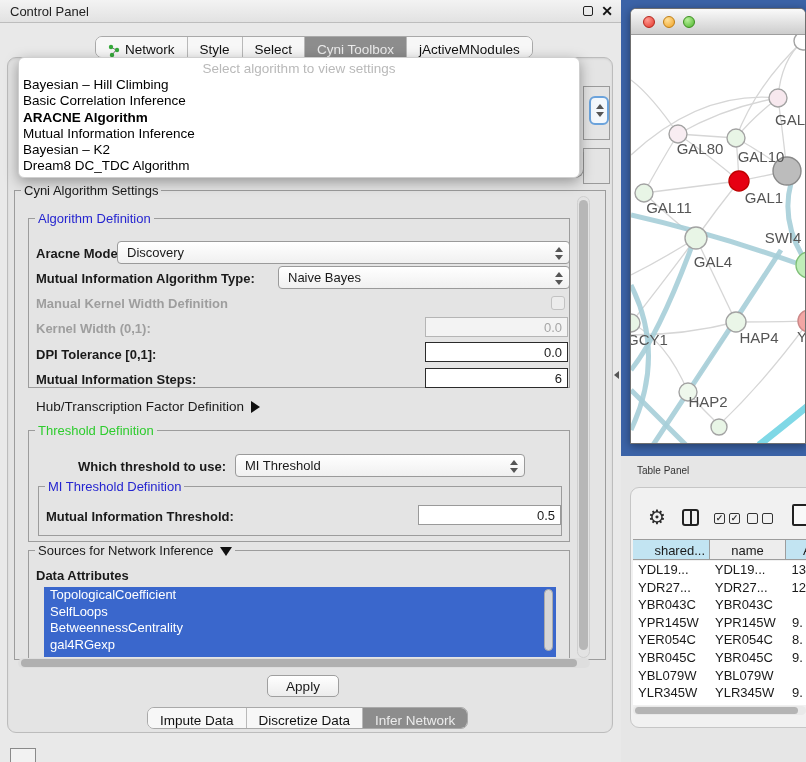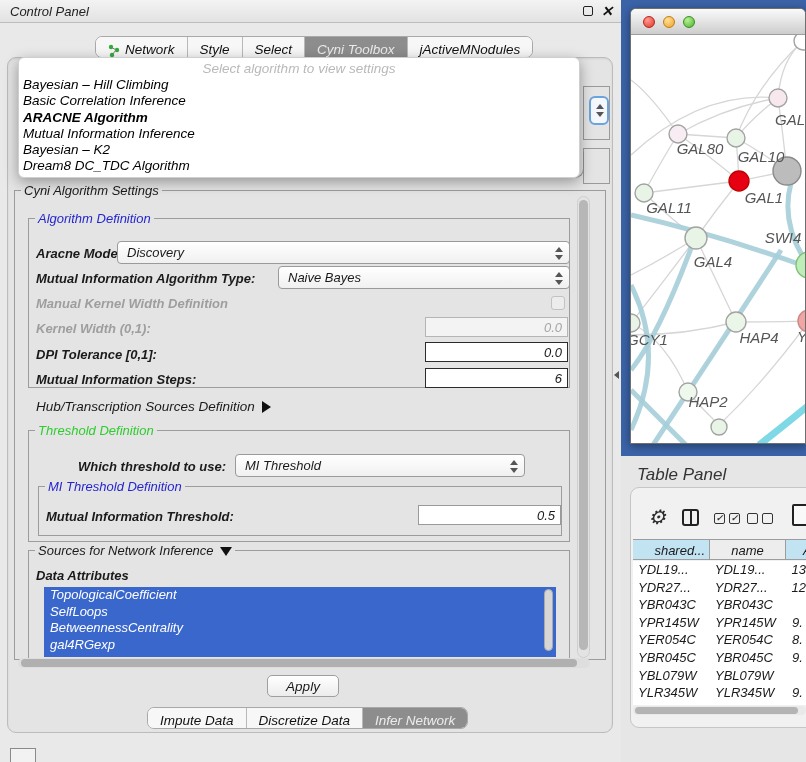--- a/index.html
+++ b/index.html
@@ -1,19 +1,19 @@
 <!DOCTYPE html>
 <html><head>
 <meta charset="utf-8">
 <style>
   * { margin:0; padding:0; box-sizing:border-box; }
   html,body { width:806px; height:762px; }
   body { font-family:"Liberation Sans", sans-serif; font-size:13px; color:#1a1a1a; background:#e9e9e9; }
   #app { position:relative; width:806px; height:762px; overflow:hidden; background:#e9e9e9; }
-  .abs { position:absolute;font-style:italic; }
+  .abs { position:absolute; }
 
   
   .titlebar { left:0; top:8; width:621px; height:23px; background:linear-gradient(#f3f3f3,#e2e2e2); border-bottom:1px solid #bdbdbd; }
   .titlebar .title { position:absolute; left:10px; top:4px; font-size:13px; color:#222; }
   .win-max { position:absolute; right:28px; top:6px; width:10px; height:10px; border:1.6px solid #222; border-radius:2px; }
   .win-close { position:absolute; right:8px; top:3px; font-size:14px; font-weight:bold; color:#111; }
 
   
   .tabgroup { display:inline-flex; border:1px solid #a9a9a9; border-radius:7px; overflow:hidden; background:#f7f7f7; height:22px; }
   .tab { padding:2px 12px 0 12px; font-size:13.5px; color:#111; border-right:1px solid #b9b9b9; white-space:nowrap; display:flex; align-items:flex-end; gap:5px; background:#f7f7f7; }
@@ -78,21 +78,21 @@
   .light.green { left:52px; background:radial-gradient(circle at 35% 30%, #b8f09a, #4db52c); border:1px solid #3c8f20; }
   .netsvg { width:176px; height:410px; display:block; }
   .edge { fill:none; stroke:#d6d6d6; stroke-width:1.3; }
   .edge.teal { stroke:#a6ced8; stroke-width:5; opacity:.9; }
   .edge.cyan { stroke:#7fd8e6; stroke-width:7; }
   .nnode { stroke:#a3a3a3; stroke-width:1.4; }
   .nlabel { font-family:"Liberation Sans",sans-serif; font-size:15px; fill:#555; }
 
   
   .tp-bg { left:621px; top:456px; width:185px; height:306px; background:#e6e6e6; }
-  .tp-title { left:637px; top:465px; font-size:17px; color:#333; }
+  .tp-title { left:637px; top:465px; font-size:10px; color:#333; }
   .tp-box { left:630px; top:487px; width:190px; height:241px; background:#f1f1f1; border:1px solid #c6c6c6; border-radius:9px; }
   .gear { left:648px; top:505px; font-size:20px; color:#2b2b2b; }
   .colicon { left:682px; top:509px; width:17px; height:17px; border:2px solid #222; border-radius:3px; }
   .colicon:before { content:""; position:absolute; left:6px; top:0; width:2px; height:13px; background:#222; }
   .cb { position:absolute; width:11px; height:11px; border:1.6px solid #333; border-radius:2px; font-size:9px; line-height:9px; text-align:center; color:#333; font-weight:bold; }
   .docicon { left:792px; top:504px; width:16px; height:22px; border:2px solid #222; border-radius:2px; background:#f9f9f9; }
 
   .thead { left:633px; top:539px; height:21px; display:flex; border-top:1px solid #9d9d9d; border-bottom:1px solid #9d9d9d; font-size:13px; }
   .th { height:100%; padding-top:3px; border-right:1px solid #9d9d9d; overflow:hidden; white-space:nowrap; }
   .th.blue { background:#c2e4f2; }
@@ -184,21 +184,21 @@
   <span class="abs lbl dis" style="left:36px; top:296px;">Manual Kernel Width Definition</span>
   <span class="abs checkbox" style="left:551px; top:296px;"></span>
   <span class="abs lbl dis" style="left:36px; top:321px;">Kernel Width (0,1):</span>
   <div class="abs field dis" style="left:425px; top:317px; width:143px;">0.0</div>
   <span class="abs lbl" style="left:36px; top:347px;">DPI Tolerance [0,1]:</span>
   <div class="abs field" style="left:425px; top:342px; width:143px;">0.0</div>
   <span class="abs lbl" style="left:36px; top:372px;">Mutual Information Steps:</span>
   <div class="abs field" style="left:425px; top:368px; width:143px;">6</div>
 
   <div class="abs" style="left:36px; top:399px; font-size:13.5px;">
-    <span>Hub/Transcription Sources Definition</span><span class="tri-right"></span>
+    <span>Hub/Transcription Factor Definition</span><span class="tri-right"></span>
   </div>
 
   <div class="abs group" style="left:28px; top:430px; width:542px; height:112px;">
     <span class="gtitle green">Threshold Definition</span>
   </div>
   <span class="abs lbl" style="left:78px; top:459px;">Which threshold to use:</span>
   <div class="abs combo" style="left:235px; top:454px; width:290px;">
     <span>MI Threshold</span>
     <span class="stepper"></span>
   </div>

